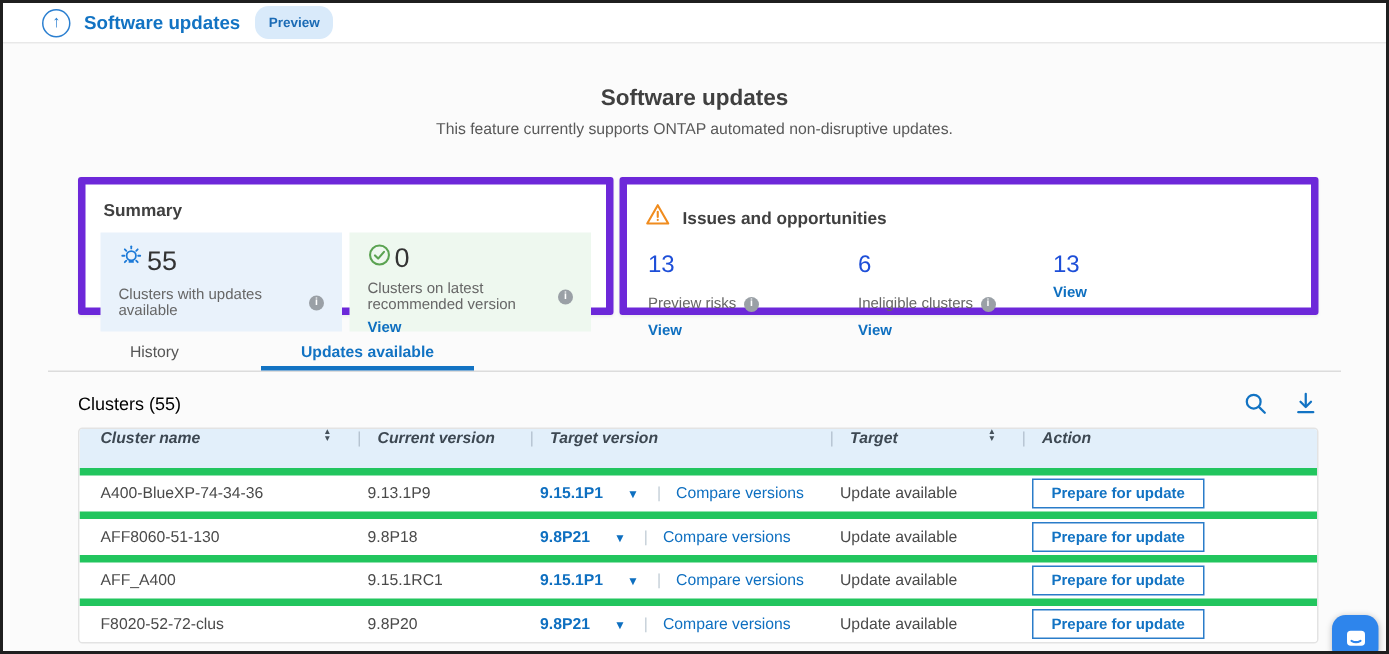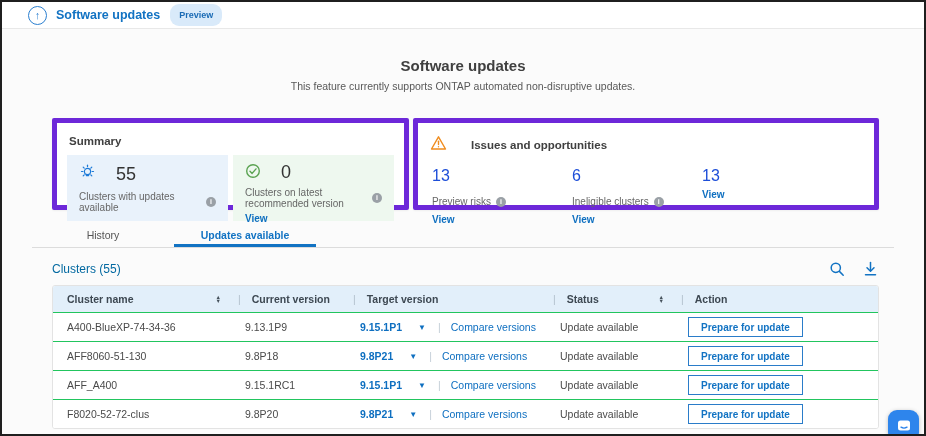--- a/index.html
+++ b/index.html
@@ -34,54 +34,54 @@
     box-shadow:0 1px 2px rgba(0,0,0,.05); padding:10px;
   }
   .card.summary{ width:412px; }
   .card.issues{ flex:1; padding:10px 12px; }
   .card-title{ font-size:11.5px; font-weight:700; color:#404040; }
   .card.summary .card-title{ margin:2px 0 8px 2px; }
   .tiles{ display:flex; gap:5px; }
   .tile{ flex:1; height:66px; padding:8px 12px; display:flex; flex-direction:column; justify-content:center; }
   .tile.blue{ background:#e9f2fb; }
   .tile.green{ background:#eef8ef; justify-content:flex-start; padding-top:7px; }
-  .tile-top{ display:flex; align-items:center; gap:20px; }
+  .tile-top{ display:flex; align-items:center; gap:2px; }
   .tile-value{ font-size:18px; color:#333; }
   .tile-label{ display:flex; align-items:center; gap:5px; font-size:10px; color:#666; margin-top:6px; }
   .tile.green .tile-label{ margin-top:4px; }
   .info-i{
     width:10px; height:10px; border-radius:50%; background:#9aa0a6; color:#fff;
     font-size:7px; line-height:10px; text-align:center; font-weight:700; font-style:normal; flex:0 0 auto;
   }
   .view-link{ font-size:10px; font-weight:700; color:#0e6fc0; margin-top:4px; cursor:pointer; text-decoration:none; width:max-content; }
-  .issues-head{ display:flex; align-items:center; gap:24px; margin:2px 0 12px 0;text-align:right; }
+  .issues-head{ display:flex; align-items:center; gap:8px; margin:2px 0 12px 0;text-align:right; }
   .stats{ display:flex; padding-left:2px; }
   .stat{ display:flex; flex-direction:column; }
   .stat:nth-child(1){ width:140px; }
   .stat:nth-child(2){ width:130px; }
   .stat:nth-child(3){ width:160px; }
   .stat-value{ font-size:16px; color:#1d4ed8; }
   .stat-label{ font-size:10px; color:#666; margin-top:10px; display:flex; align-items:center; gap:5px; flex-wrap:wrap; line-height:1.45; }
   
   .tabbar{ display:flex; margin:14px 30px 0 30px; border-bottom:1px solid #dcdcdc; height:24px; }
   .tab{ width:142px; text-align:center; font-size:10.5px; color:#555; padding-top:5px; cursor:pointer; }
   .tab.active{ color:#1273c3; font-weight:700; border-bottom:3px solid #1273c3; }
   
   .clusters-bar{ display:flex; align-items:center; justify-content:space-between; margin:13px 46px 0 50px; }
-  .clusters-title{ font-size:12px; color:#0369a1; }
+  .clusters-title{ font-size:12px; color:#000000; }
   .tools{ display:flex; align-items:center; gap:18px; }
   .tools svg{ display:block; cursor:pointer; }
   
   .table-card{ margin:8px 45px 0 50px; background:#fff; border:1px solid #e3e3e3; border-radius:3px; overflow:hidden; }
   .thead, .trow{ display:grid; grid-template-columns:178px 115px 200px 128px 1fr; align-items:center; }
   .thead{ background:#e2effa; height:26px; font-size:10.5px; font-weight:700; color:#3d4852; }
-  .hcell{ display:flex; align-items:center; padding-left:14px; height:100%; }
+  .hcell{ display:flex; align-items:flex-start; padding-left:14px; height:100%;font-style:italic; }
   .hsep{ color:#b3c1ce; font-weight:400; margin-right:11px; margin-left:-7px; }
   .sort{ display:flex; flex-direction:column; margin-left:auto; margin-right:10px; color:#44505a; font-size:5.5px; line-height:4.5px; cursor:pointer; }
-  .trow{ height:29px; border-top:1px solid #22c55e; font-size:10.5px; color:#4a4a4a; background:#fff; }
+  .trow{ height:29px; border-top:5px solid #22c55e; font-size:10.5px; color:#4a4a4a; background:#fff; }
   .cell{ padding-left:14px; display:flex; align-items:center; }
   .tv{ color:#0e6fc0; font-weight:700; cursor:pointer; display:flex; align-items:center; }
   .caret{ color:#0e6fc0; font-size:8px; margin-left:16px; }
   .sep2{ color:#c2cdd6; margin:0 10px 0 12px; }
   .link{ color:#0e6fc0; font-weight:400; cursor:pointer; text-decoration:none; }
   .pill{
     border:1px solid #2a7cc9; color:#1273c3; background:#fff; border-radius:0;
     padding:3.5px 12px; font-size:10px; font-weight:600; font-family:"Liberation Sans", sans-serif; cursor:pointer;
   }
   
@@ -226,21 +226,21 @@
       <div class="hcell">
         <span class="hsep">|</span>
         <span>Current version</span>
       </div>
       <div class="hcell">
         <span class="hsep">|</span>
         <span>Target version</span>
       </div>
       <div class="hcell">
         <span class="hsep">|</span>
-        <span>Status</span>
+        <span>Target</span>
         <span class="sort">
             <span>▲</span>
             <span>▼</span>
           </span>
       </div>
       <div class="hcell">
         <span class="hsep">|</span>
         <span>Action</span>
       </div>
     </div>

